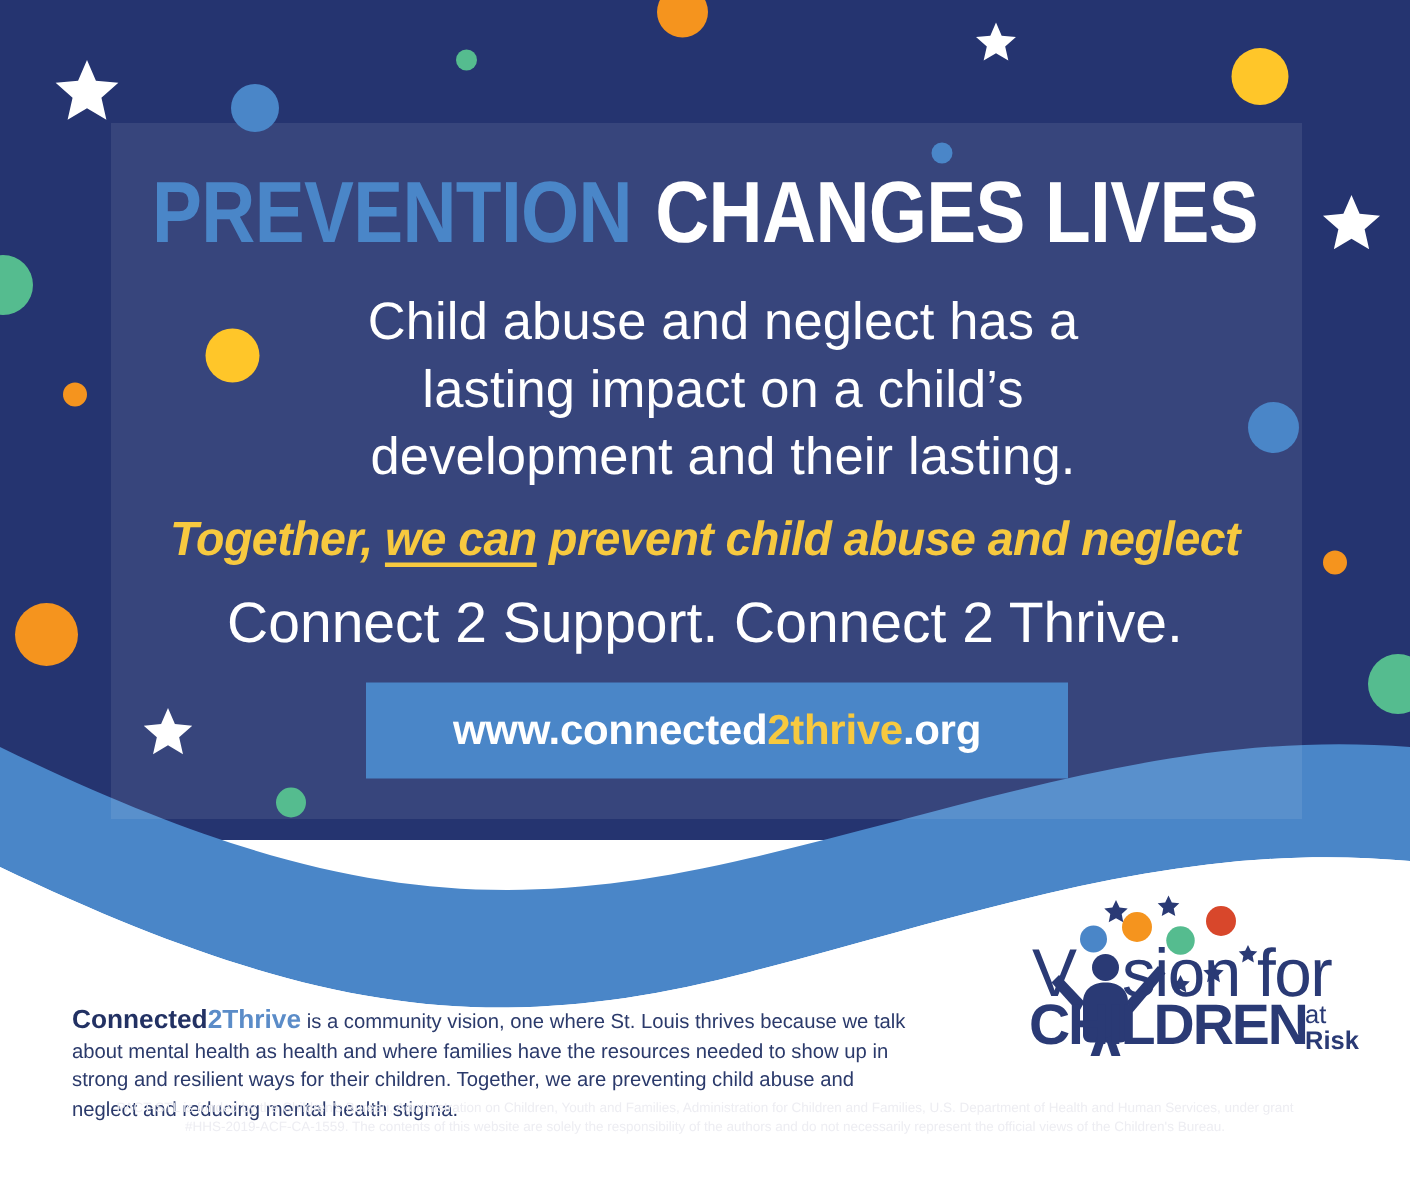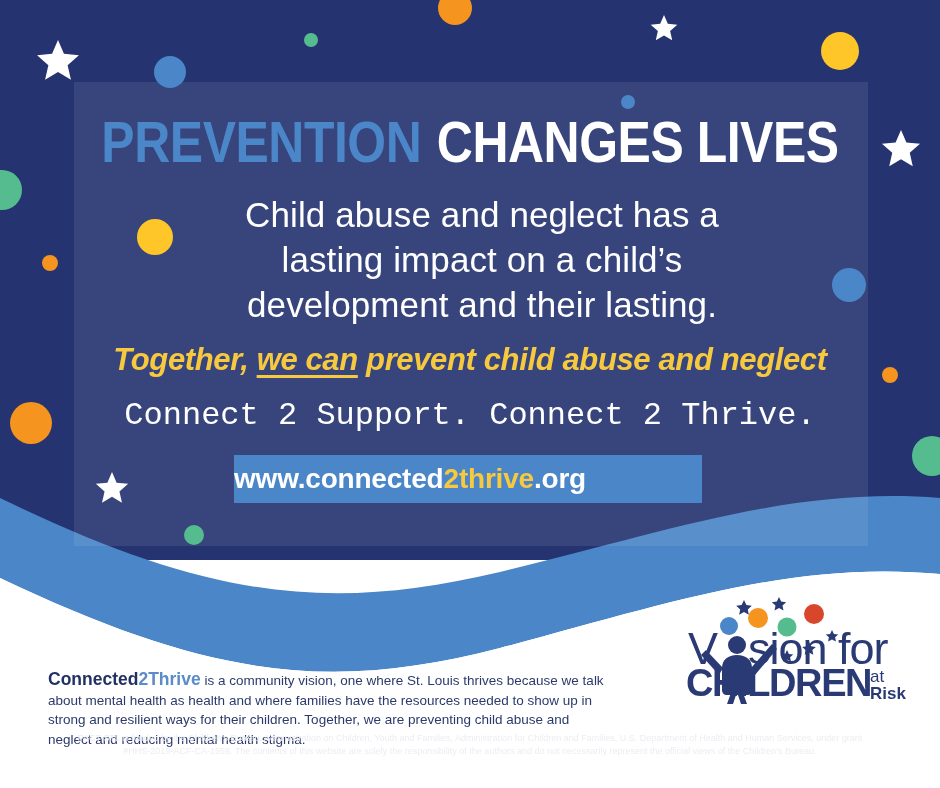--- a/index.html
+++ b/index.html
@@ -44,26 +44,26 @@
     font-style:italic;letter-spacing:-0.4px;white-space:nowrap;
     transform:scaleX(0.97);transform-origin:center;
   }
   .script-line .uline{
     text-decoration:underline;text-decoration-thickness:3px;
     text-underline-offset:5px;
   }
 
   .tagline{
     position:absolute;left:0;top:395px;width:940px;text-align:center;
-    color:#ffffff;font-weight:300;font-size:32px;line-height:42px;font-family:Liberation Mono, monospace;
+    color:#ffffff;font-weight:300;font-size:38px;line-height:42px;
   }
 
   .urlbar{
-    position:absolute;left:234px;top:455px;width:468px;height:48px;
-    background:#4A86C8;display:flex;align-items:center;
+    position:absolute;left:244px;top:455px;width:468px;height:64px;
+    background:#4A86C8;display:flex;align-items:center;justify-content:center;
   }
   .urlbar span{font-size:28px;font-weight:bold;letter-spacing:-0.2px;}
   .u-w{color:#ffffff;}
   .u-y{color:#F7C93F;}
 
   
   .footer-text{
     position:absolute;left:48px;top:638px;width:560px;
     color:#2B3A6B;font-size:13.5px;line-height:19.5px;margin-top:32px;
   }

